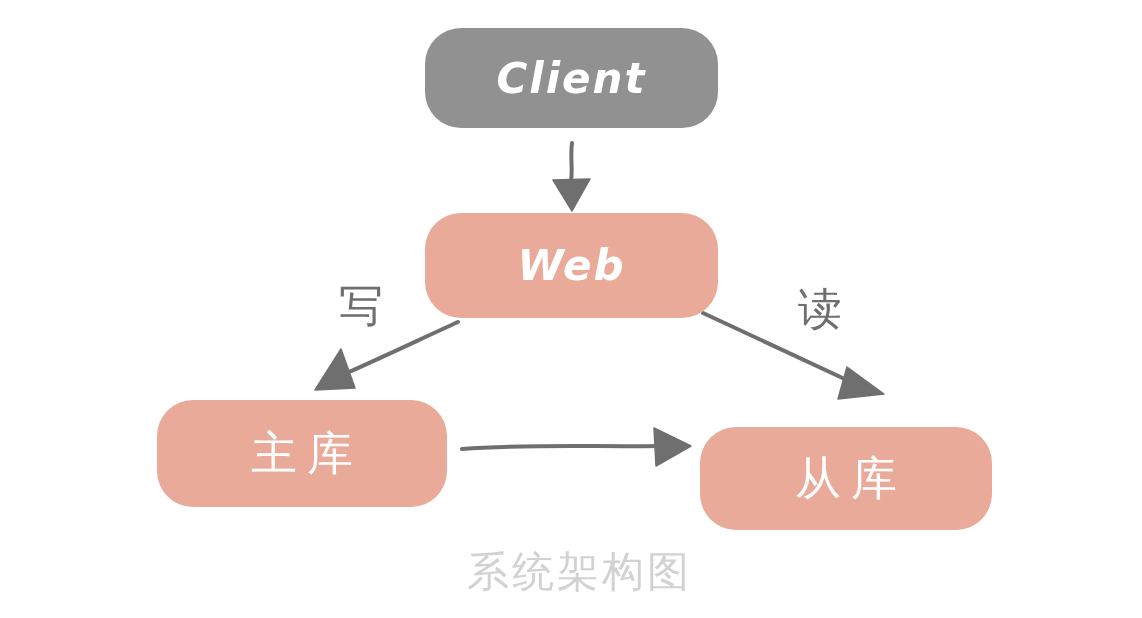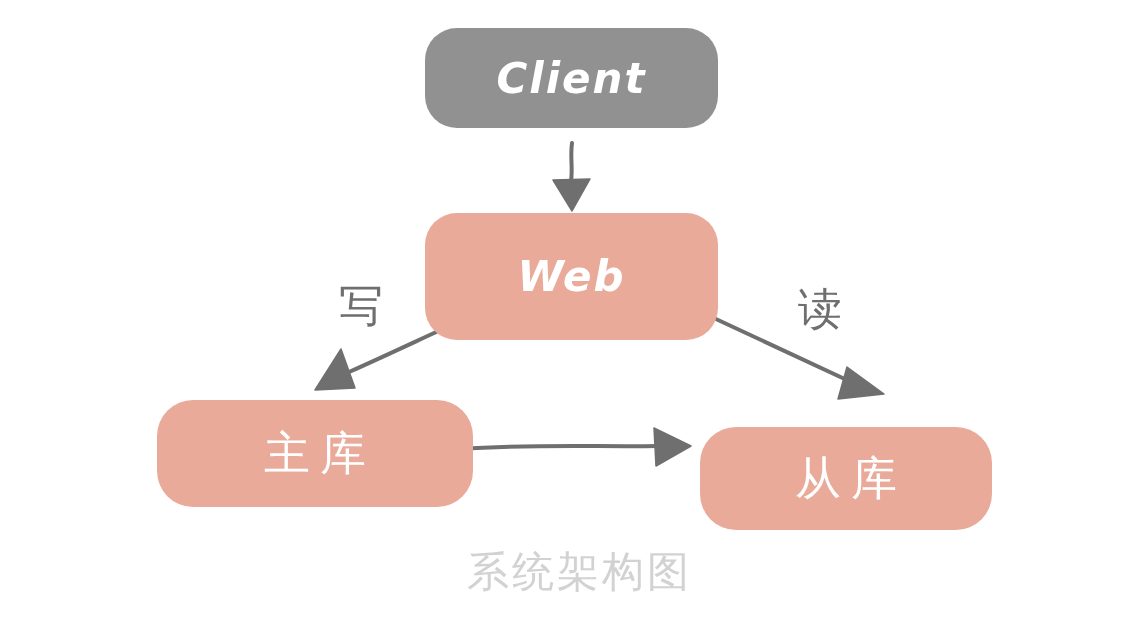--- a/index.html
+++ b/index.html
@@ -24,30 +24,29 @@
     color: #ffffff;
     text-align: center;
   }
   .node-gray   { background: #919191; }
   .node-salmon { background: #e9aa9a; }
   .node-latin  {
     font-size: 42px;
     font-style: italic;
     font-weight: bold;
     letter-spacing: 2px;
-    border-radius: 32px;
   }
   .node-cjk {
     font-size: 46px;
     letter-spacing: 10px;
     text-indent: 10px; 
   }
   #node-client { left: 425px; top: 28px;  width: 293px; height: 100px; }
-  #node-web    { left: 425px; top: 213px; width: 293px; height: 127px; }
-  #node-master { left: 157px; top: 400px; width: 316px; height: 107px; }
+  #node-web    { left: 425px; top: 213px; width: 293px; height: 105px; }
+  #node-master { left: 157px; top: 400px; width: 290px; height: 107px; }
   #node-slave  { left: 700px; top: 399px; width: 292px; height: 103px; margin-top: 28px; }
 
   .edge-label {
     position: absolute;
     color: #6f6f6f;
     font-size: 44px;
     line-height: 1;
     white-space: nowrap;
   }
   #label-write { left: 339px; top: 284px; }

